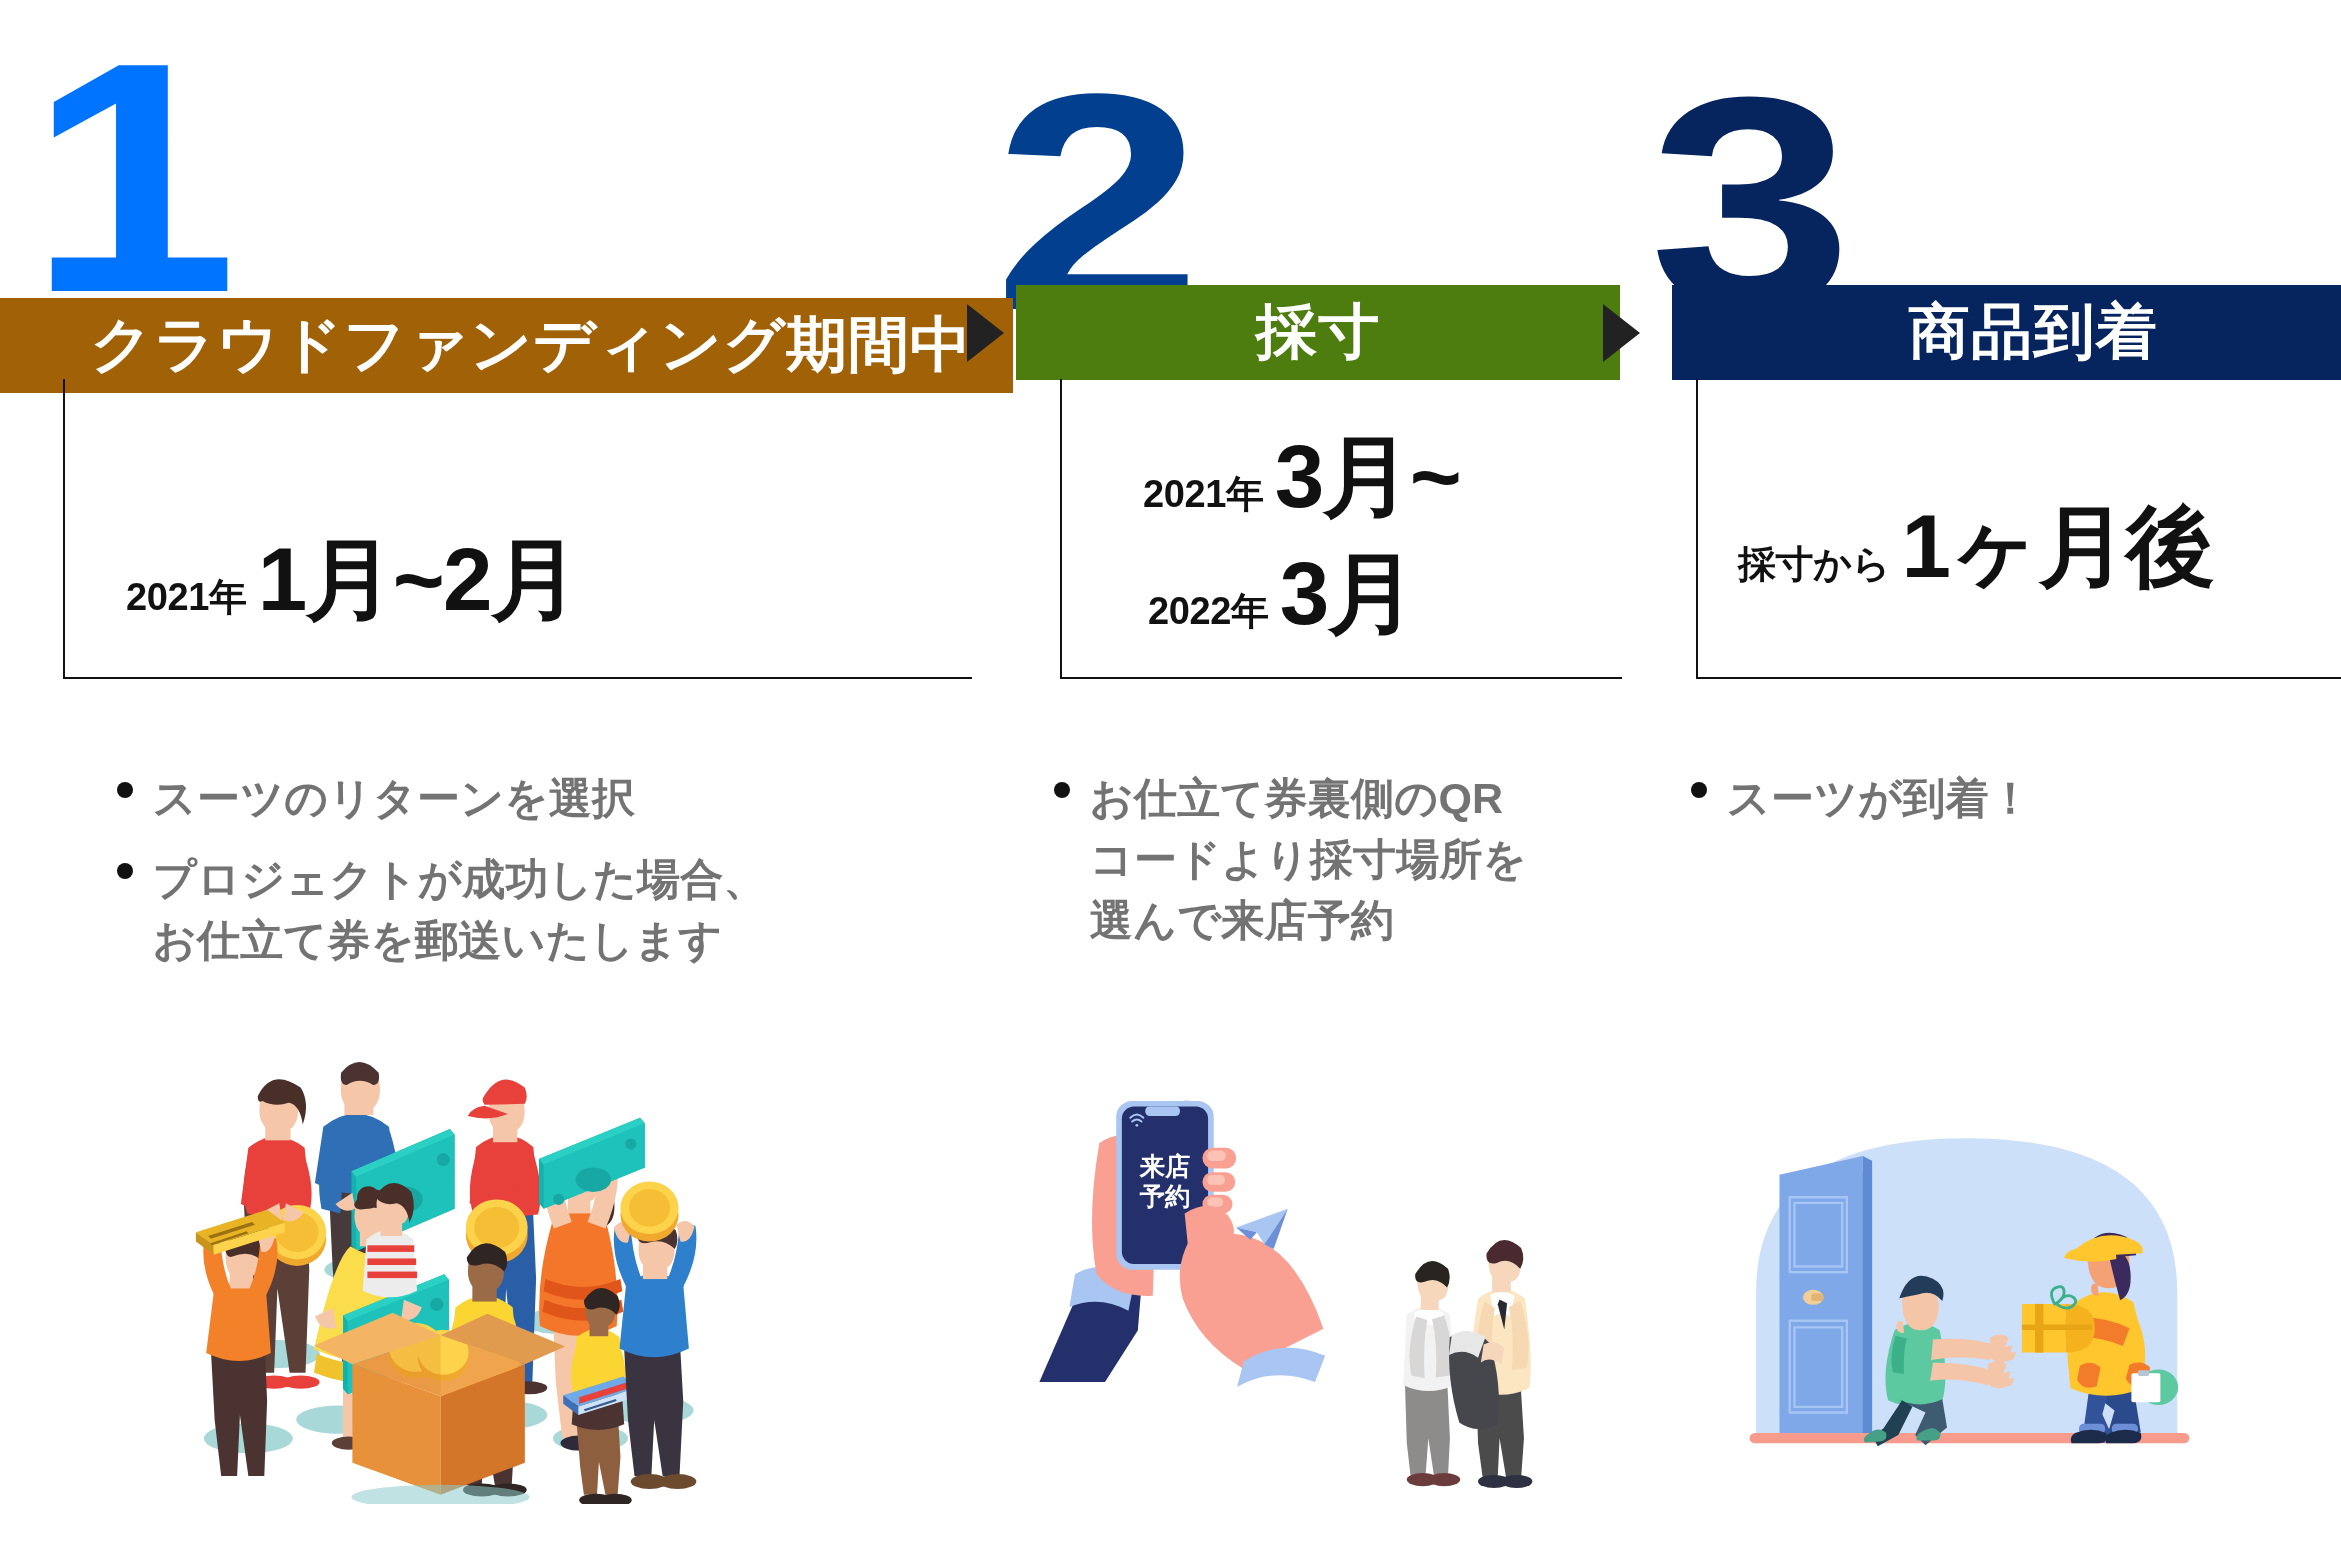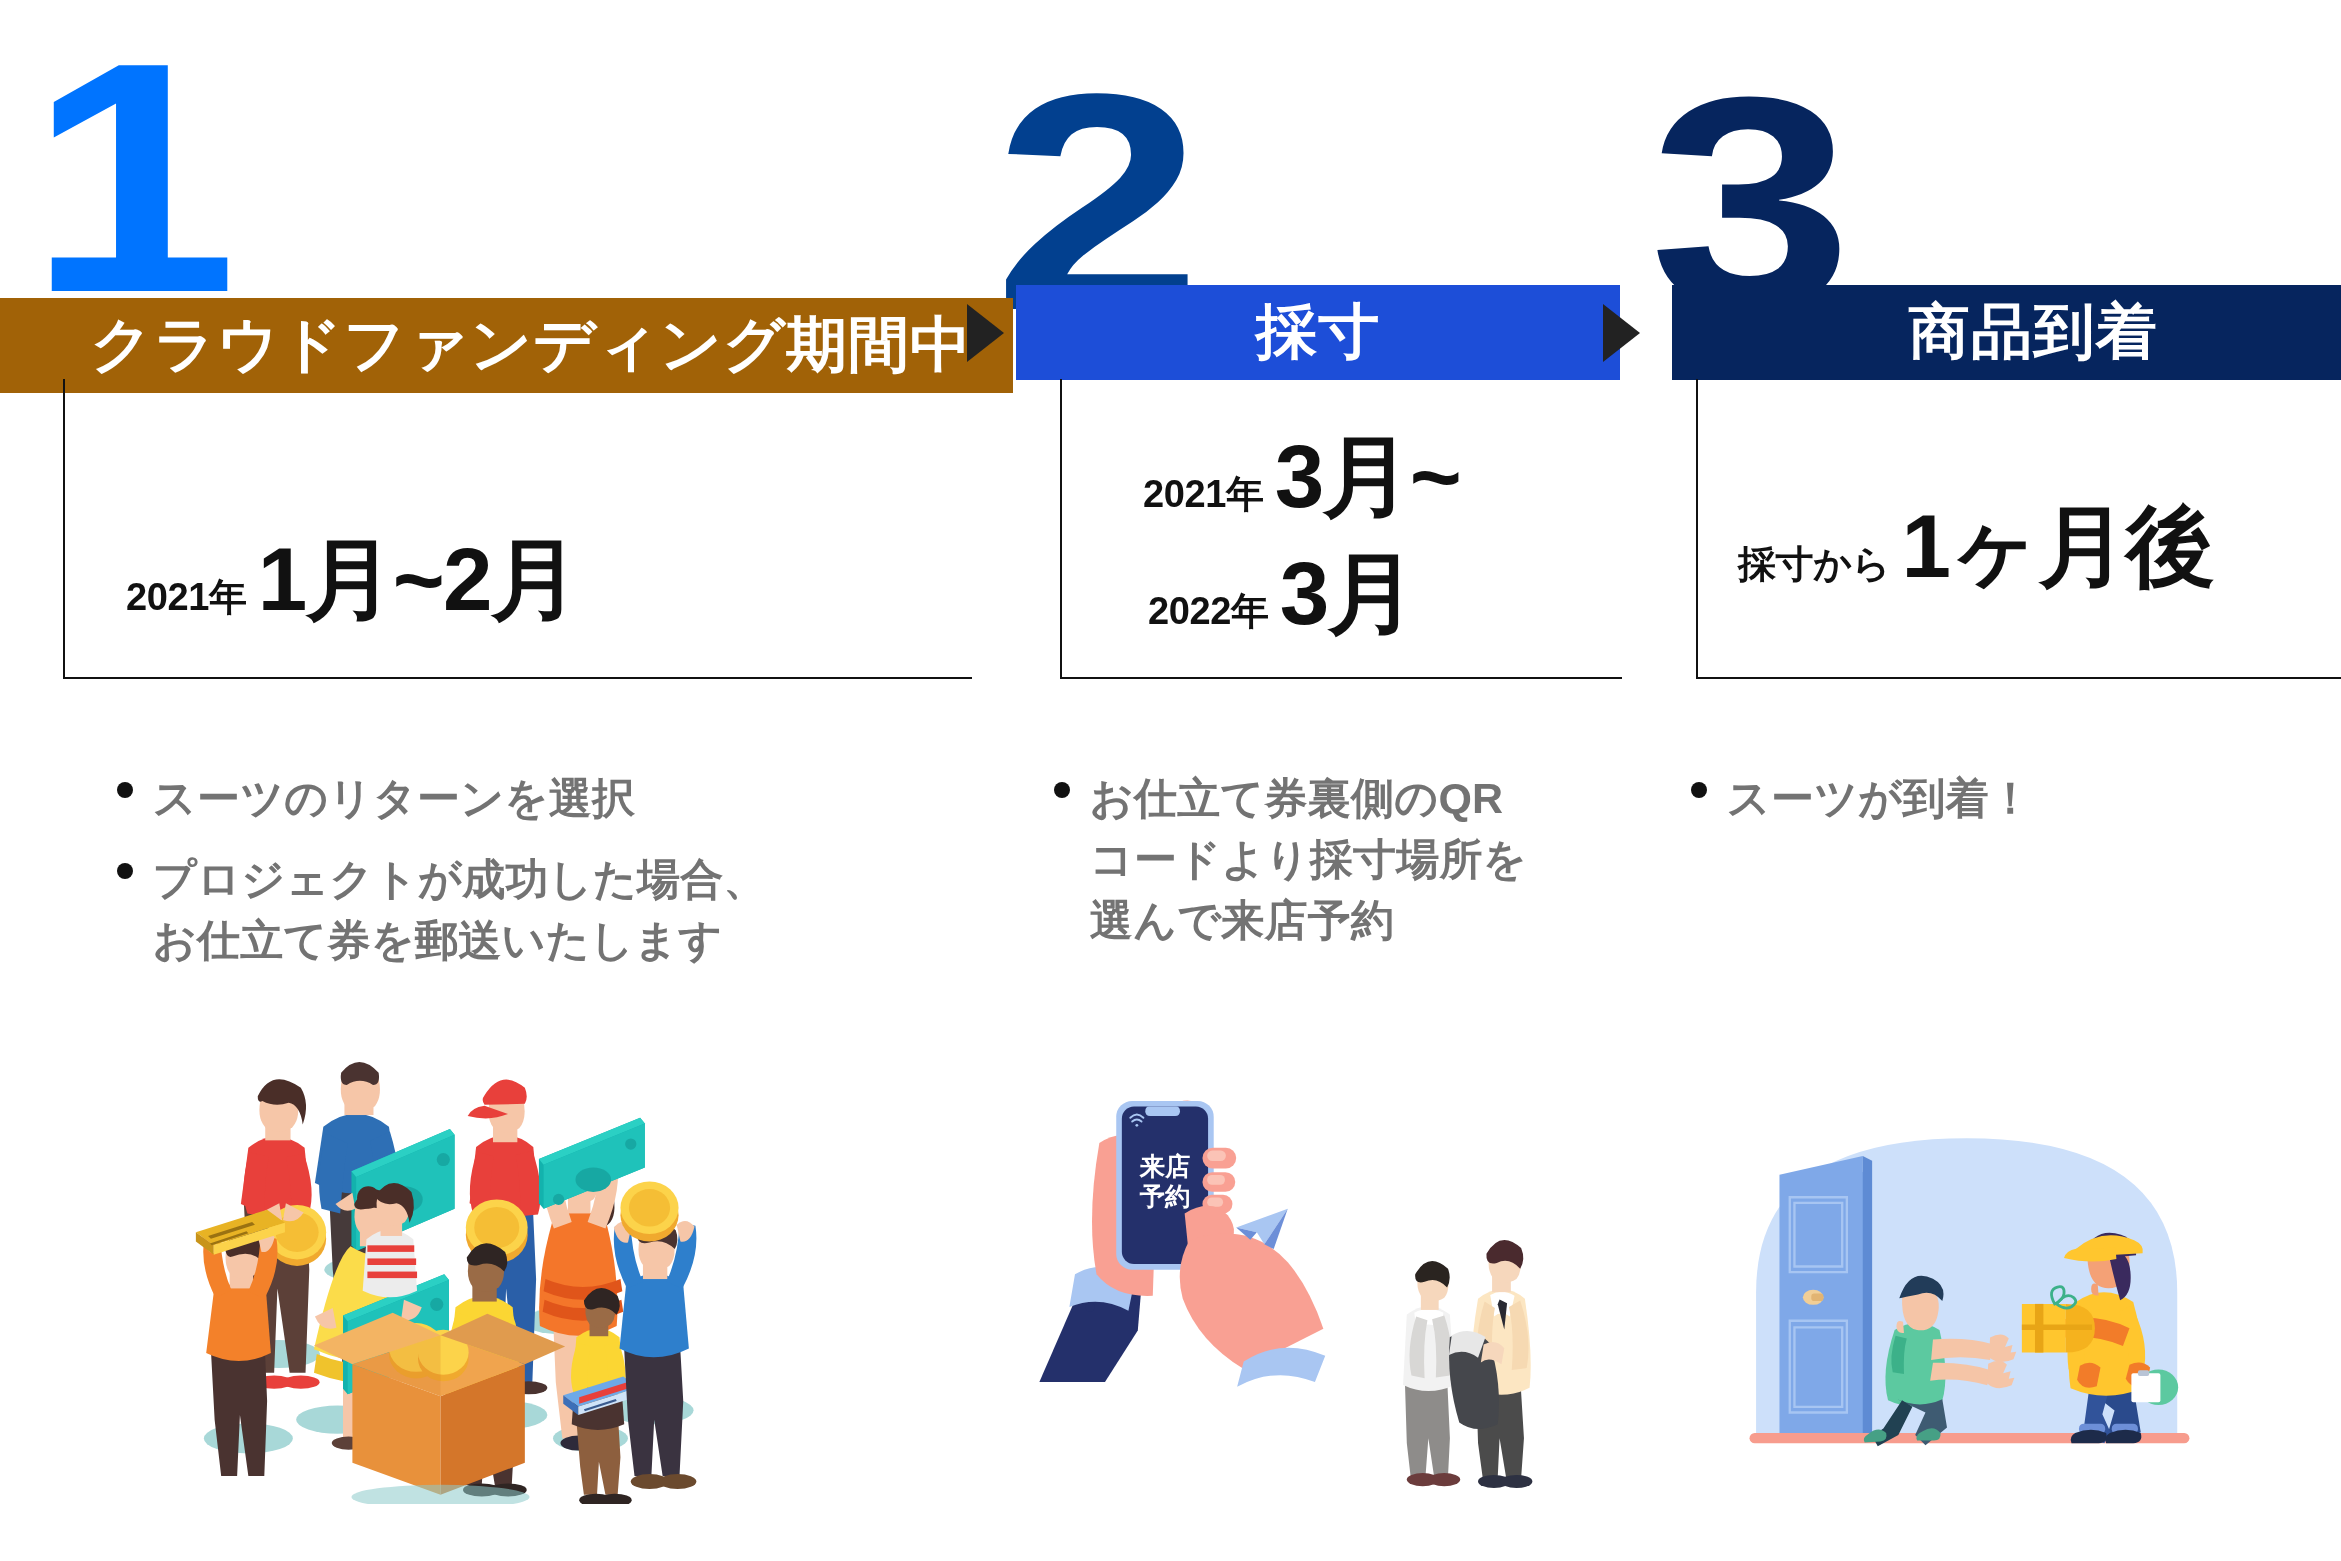--- a/index.html
+++ b/index.html
@@ -34,21 +34,21 @@
     font-weight:bold;
     white-space:nowrap;
   }
   .bar span{
     font-family:"Liberation Sans","DejaVu Sans",sans-serif;
     font-weight:bold;
     transform:scaleX(1.02);
   }
   #bar1{left:0px;top:298px;width:965px;height:95px;background:#a16207;padding-left:48px;}
   #bar1 span{font-size:60px;letter-spacing:0.01em;}
-  #bar2{left:1016px;top:285px;width:604px;height:95px;background:#1d4ed8;}
+  #bar2{left:1016px;top:285px;width:604px;height:95px;background:#4d7c0f;}
   #bar2 span{font-size:60px;letter-spacing:0.02em;}
   #bar3{left:1672px;top:285px;width:722px;height:95px;background:#06255E;}
   #bar3 span{font-size:60px;letter-spacing:0.02em;}
 
   
   .arrow{
     position:absolute;
     width:0;height:0;
     border-top:29px solid transparent;
     border-bottom:29px solid transparent;

